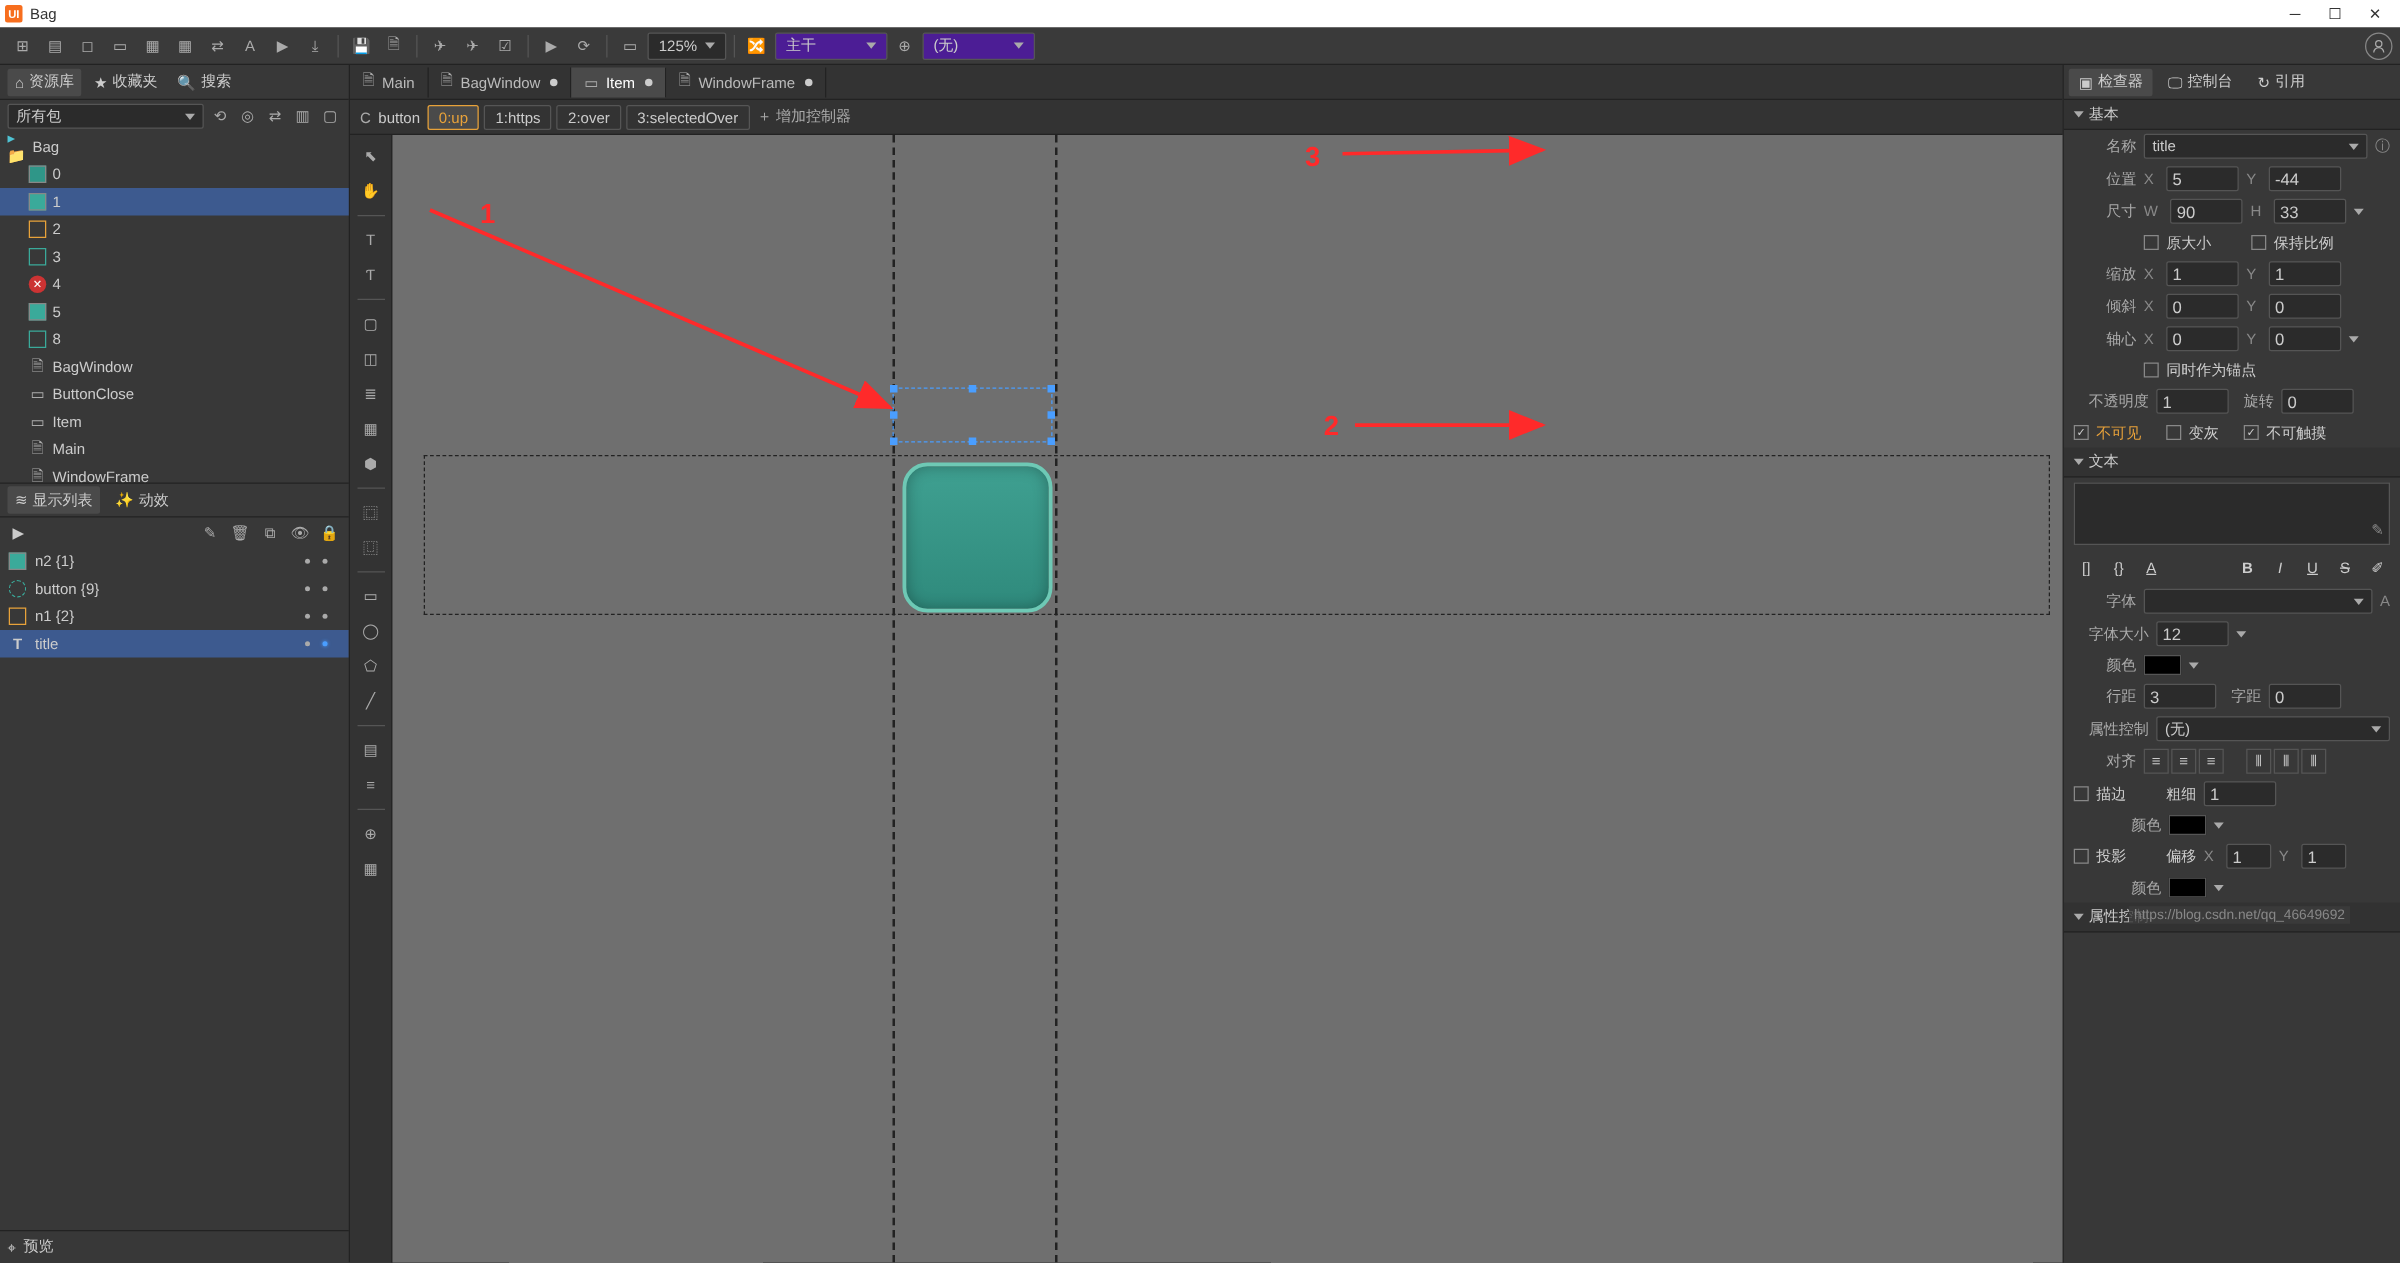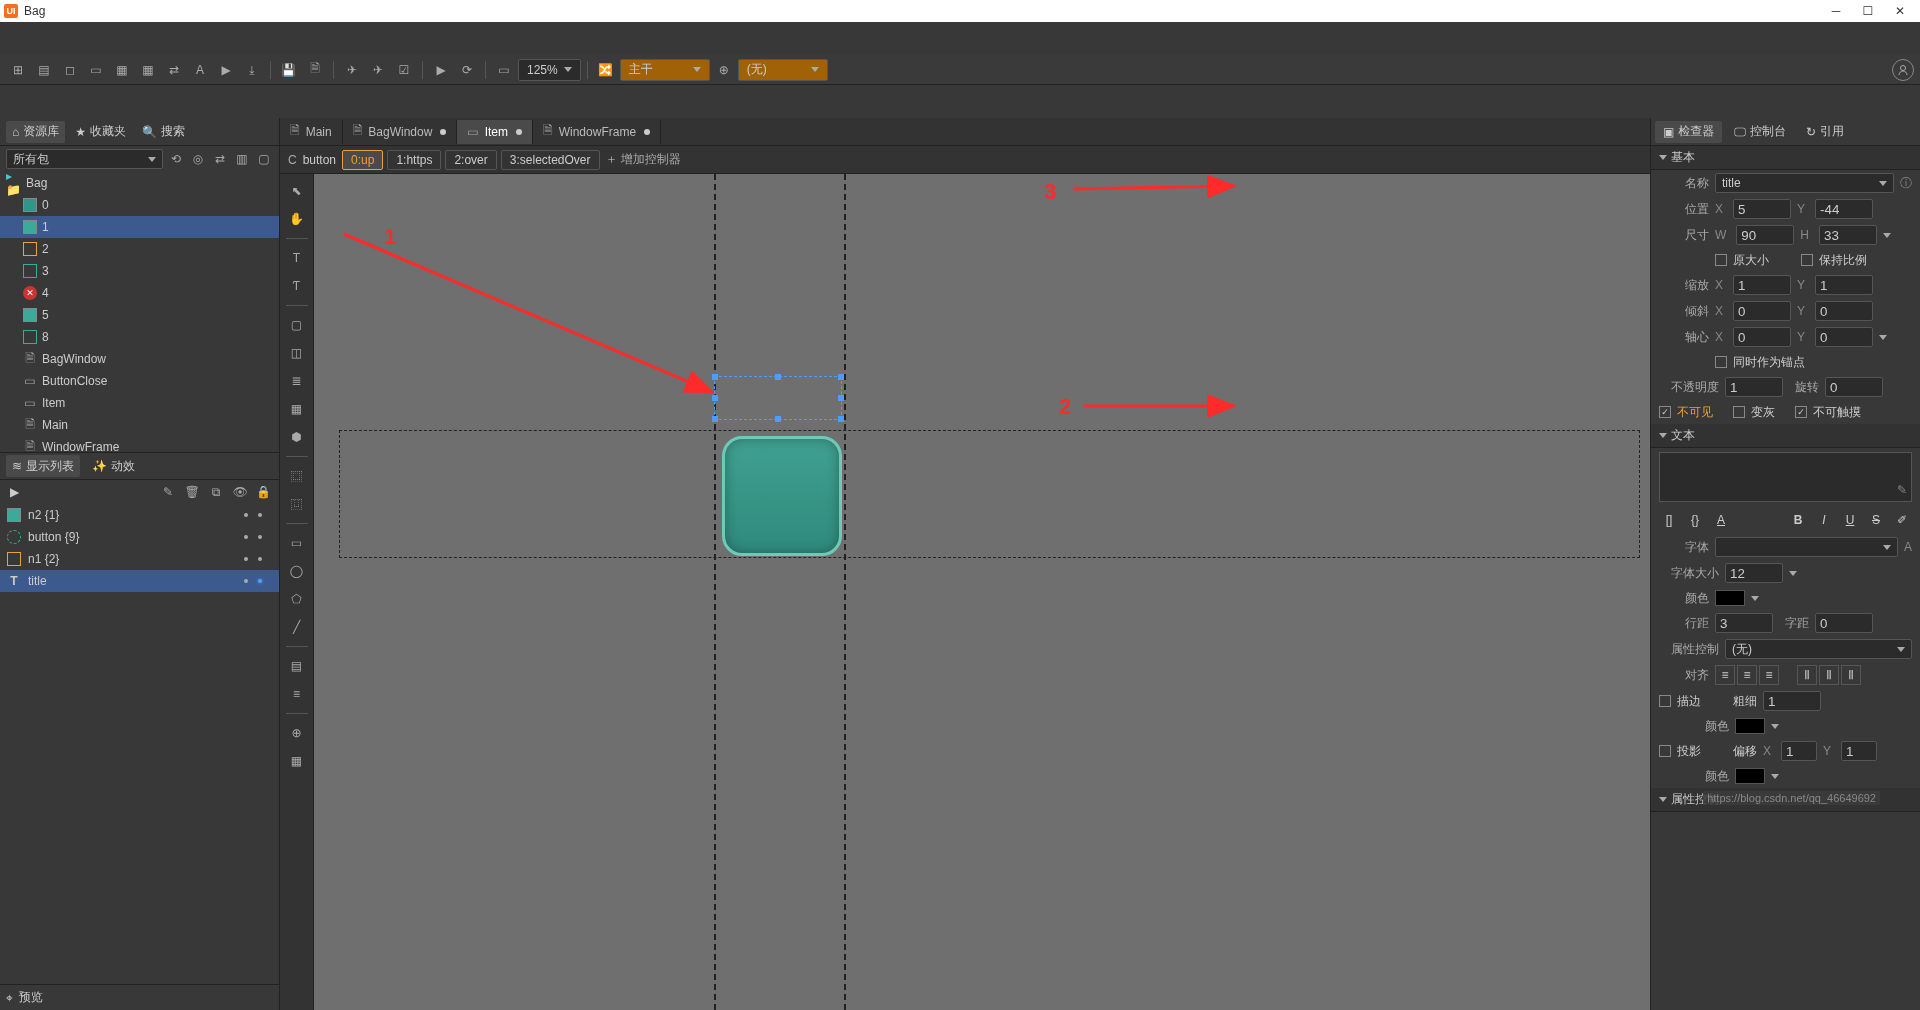--- a/index.html
+++ b/index.html
@@ -1,34 +1,34 @@
 <!DOCTYPE html>
 <html><head>
 <meta charset="utf-8">
 <style>
 * { margin: 0; padding: 0; box-sizing: border-box; font-family: "Microsoft YaHei", sans-serif; }
 body { background: #383838; color: #ccc; font-size: 12px; overflow: hidden; user-select: none; }
-.window { display: flex; flex-direction: column; height: 100vh; gap: 33px; }
+.window { display: flex; flex-direction: column; height: 100vh; }
 
 
 .titlebar { height: 22px; background: #fff; color: #333; display: flex; align-items: center; padding: 0 4px; }
 .titlebar .logo { width: 14px; height: 14px; background: #f76e1e; border-radius: 2px; display: flex; align-items: center; justify-content: center; color: #fff; font-size: 9px; font-weight: bold; margin-right: 6px; }
 .titlebar .title { flex: 1; font-size: 12px; }
 .titlebar .winbtn { width: 32px; height: 20px; display: flex; align-items: center; justify-content: center; cursor: pointer; }
 
 
 .menubar { height: 22px; background: #fff; color: #333; display: flex; align-items: center; border-bottom: 1px solid #ddd; }
 .menubar .mitem { padding: 0 12px; height: 22px; line-height: 22px; cursor: pointer; }
 
 
 .toolbar { height: 30px; background: #3a3a3a; display: flex; align-items: center; padding: 0 6px; gap: 2px; border-bottom: 1px solid #222; }
 .toolbar .tbtn { width: 24px; height: 22px; display: flex; align-items: center; justify-content: center; cursor: pointer; color: #aaa; border-radius: 2px; }
 .toolbar .sep { width: 1px; height: 18px; background: #555; margin: 0 4px; }
 .toolbar .zoom { display: flex; align-items: center; background: #2b2b2b; border: 1px solid #555; height: 22px; padding: 0 8px; gap: 6px; border-radius: 2px; }
-.toolbar .drop { display: flex; align-items: center; background: #a16207; border: 1px solid #555; height: 22px; padding: 0 8px; min-width: 90px; justify-content: space-between; border-radius: 2px; }
+.toolbar .drop { display: flex; align-items: center; background: #4c1d95; border: 1px solid #555; height: 22px; padding: 0 8px; min-width: 90px; justify-content: space-between; border-radius: 2px; }
 .toolbar .spacer { flex: 1; }
 .avatar-circle { width: 22px; height: 22px; border: 1px solid #888; border-radius: 50%; display: flex; align-items: center; justify-content: center; }
 
 
 .main { flex: 1; display: flex; min-height: 0; }
 .left { width: 280px; background: #383838; display: flex; flex-direction: column; border-right: 1px solid #222; }
 .center { flex: 1; display: flex; flex-direction: column; min-width: 0; }
 .right { width: 270px; background: #383838; border-left: 1px solid #222; overflow-y: auto; }
 
 

